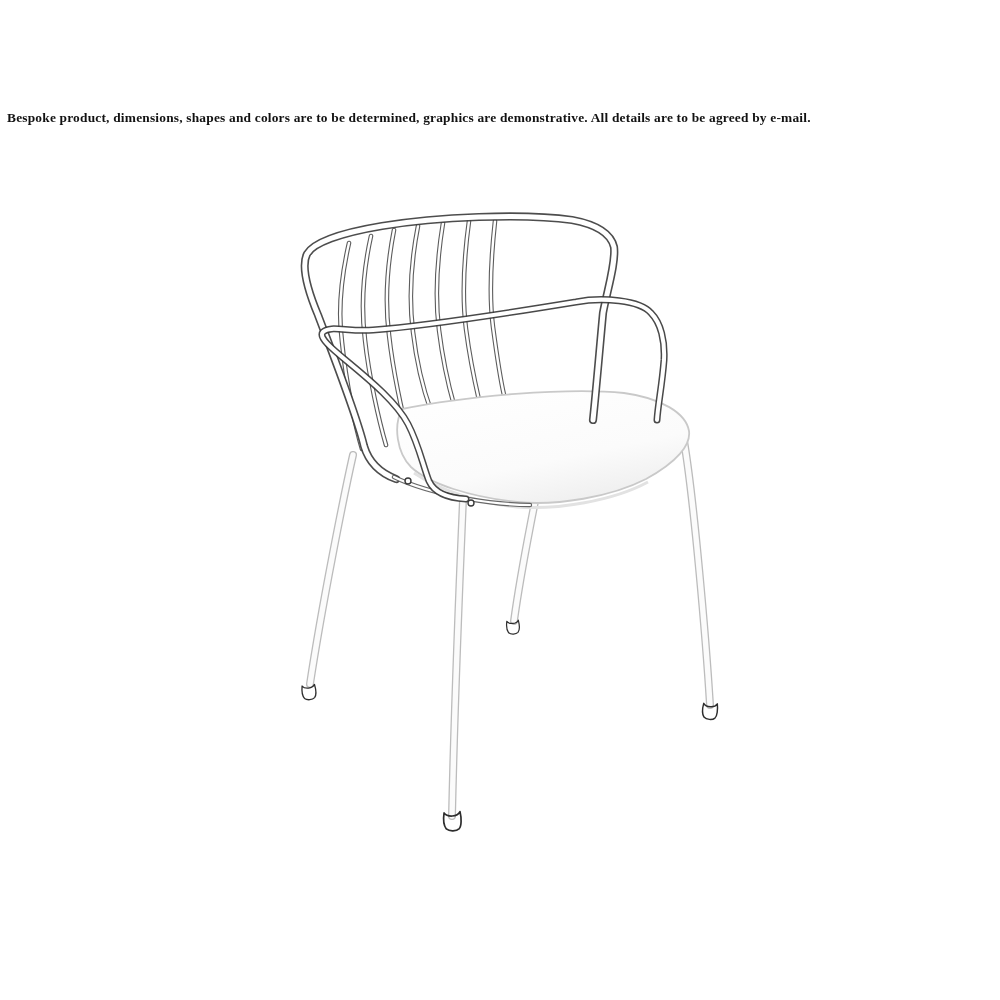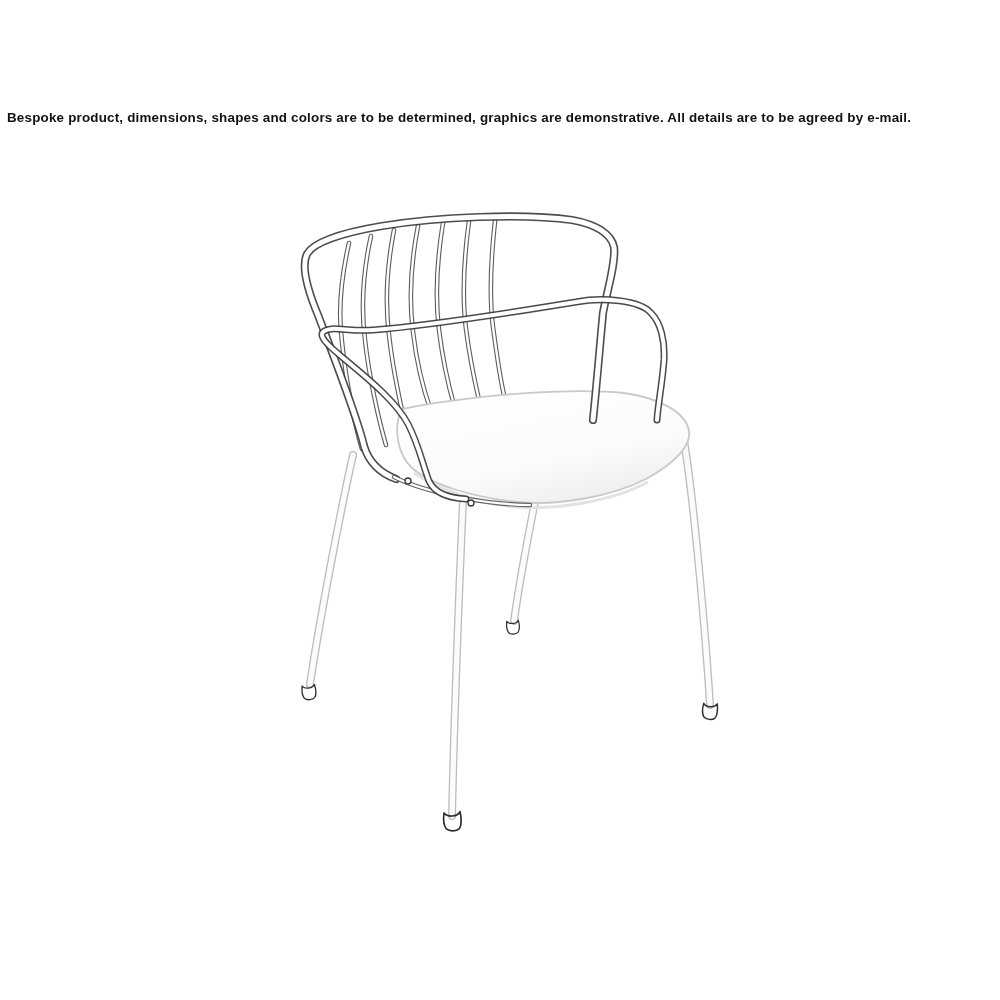--- a/index.html
+++ b/index.html
@@ -14,21 +14,21 @@
     background: #ffffff;
     overflow: hidden;
     font-family: "Liberation Sans", sans-serif;
   }
   .disclaimer {
     position: absolute;
     left: 7px;
     top: 109px;
     width: 960px;
     margin: 0;
-    font-family: Liberation Sans, sans-serif;
+    font-family: Liberation Serif, serif;
     font-size: 13.4px;
     line-height: 18.5px;
     font-weight: 700;
     letter-spacing: 0.2px;
     color: #121212;
   }
   .chair-svg {
     position: absolute;
     left: 0;
     top: 0;

